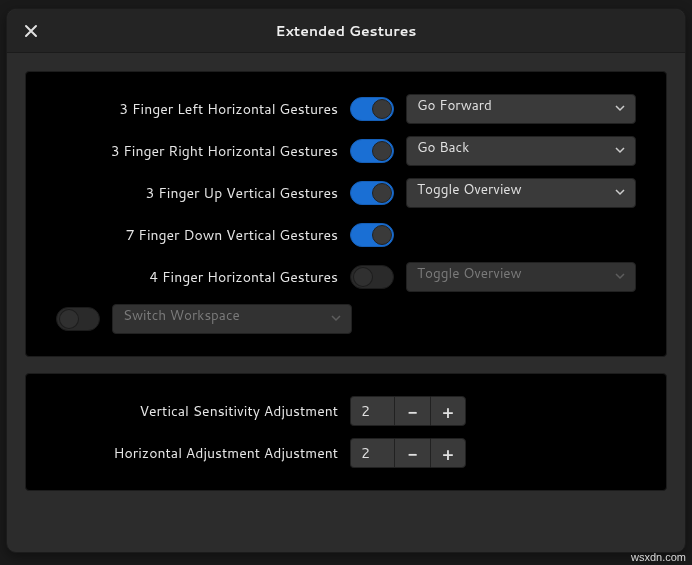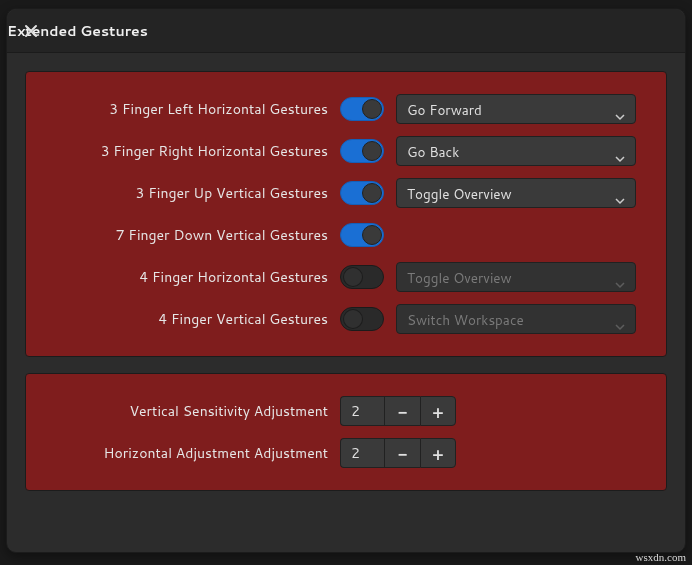--- a/index.html
+++ b/index.html
@@ -39,35 +39,36 @@
     display: flex;
     align-items: center;
     justify-content: center;
     color: #e0e0e0;
     border-radius: 4px;
     cursor: pointer;
   }
   .close-btn svg { width: 14px; height: 14px; }
   .title {
     flex: 1;
+    text-align: center;
     font-weight: 700;
     font-size: 14px;
     color: #f0f0f0;
   }
   .content {
     padding: 18px;
     flex: 1;
     overflow: auto;
   }
   .panel {
     border: 1px solid #1c1c1c;
     border-radius: 4px;
-    padding: 22px 20px;
+    padding: 22px 30px;
     margin-bottom: 16px;
-    background: #7f1d1d;
+    background: #000000;
   }
   .row {
     display: flex;
     align-items: center;
     margin-bottom: 12px;
     height: 30px;
     gap: 12px;
   }
   .row:last-child { margin-bottom: 0; }
   .row-label {
@@ -113,21 +114,21 @@
   .switch.off .knob { left: 2px; background:#303030; }
 
   
   .dropdown {
     flex: 1;
     height: 30px;
     background: #3a3a3a;
     border: 1px solid #212121;
     border-radius: 4px;
     display: flex;
-    align-items: center;
+    align-items: flex-start;
     padding: 0 10px;
     cursor: pointer;
     position: relative;
     max-width: 240px;
   }
   .dropdown.disabled {
     background: #323232;
     color: #7a7a7a;
     cursor: default;
   }
@@ -175,21 +176,21 @@
   }
   .stepper-btn.minus { border-right: none; }
   .stepper-btn.plus { border-radius: 0 4px 4px 0; }
 
   .footer-url {
     position: absolute;
     bottom: 2px;
     right: 6px;
     font-size: 11px;
     color: #d8d8d8;
-    font-family: Liberation Serif, serif;
+    font-family: Liberation Sans, sans-serif;
   }
 </style>
 </head>
 <body>
 
 <div class="window">
 
   <div class="titlebar">
     <div class="close-btn">
       <svg viewBox="0 0 14 14">
@@ -256,21 +257,20 @@
           </div>
         <div class="dropdown disabled">
           <span class="dropdown-label">Toggle Overview</span>
           <span class="caret"><svg viewBox="0 0 10 10">
                 <path d="M1 3 L5 7 L9 3" fill="none" stroke="#888" stroke-width="1.5"></path>
               </svg></span>
         </div>
       </div>
 
       <div class="row">
-        <div class="row-label">4 Finger Vertical Gestures</div>
         <div class="switch off">
             <div class="knob"></div>
           </div>
         <div class="dropdown disabled">
           <span class="dropdown-label">Switch Workspace</span>
           <span class="caret"><svg viewBox="0 0 10 10">
                 <path d="M1 3 L5 7 L9 3" fill="none" stroke="#888" stroke-width="1.5"></path>
               </svg></span>
         </div>
       </div>

